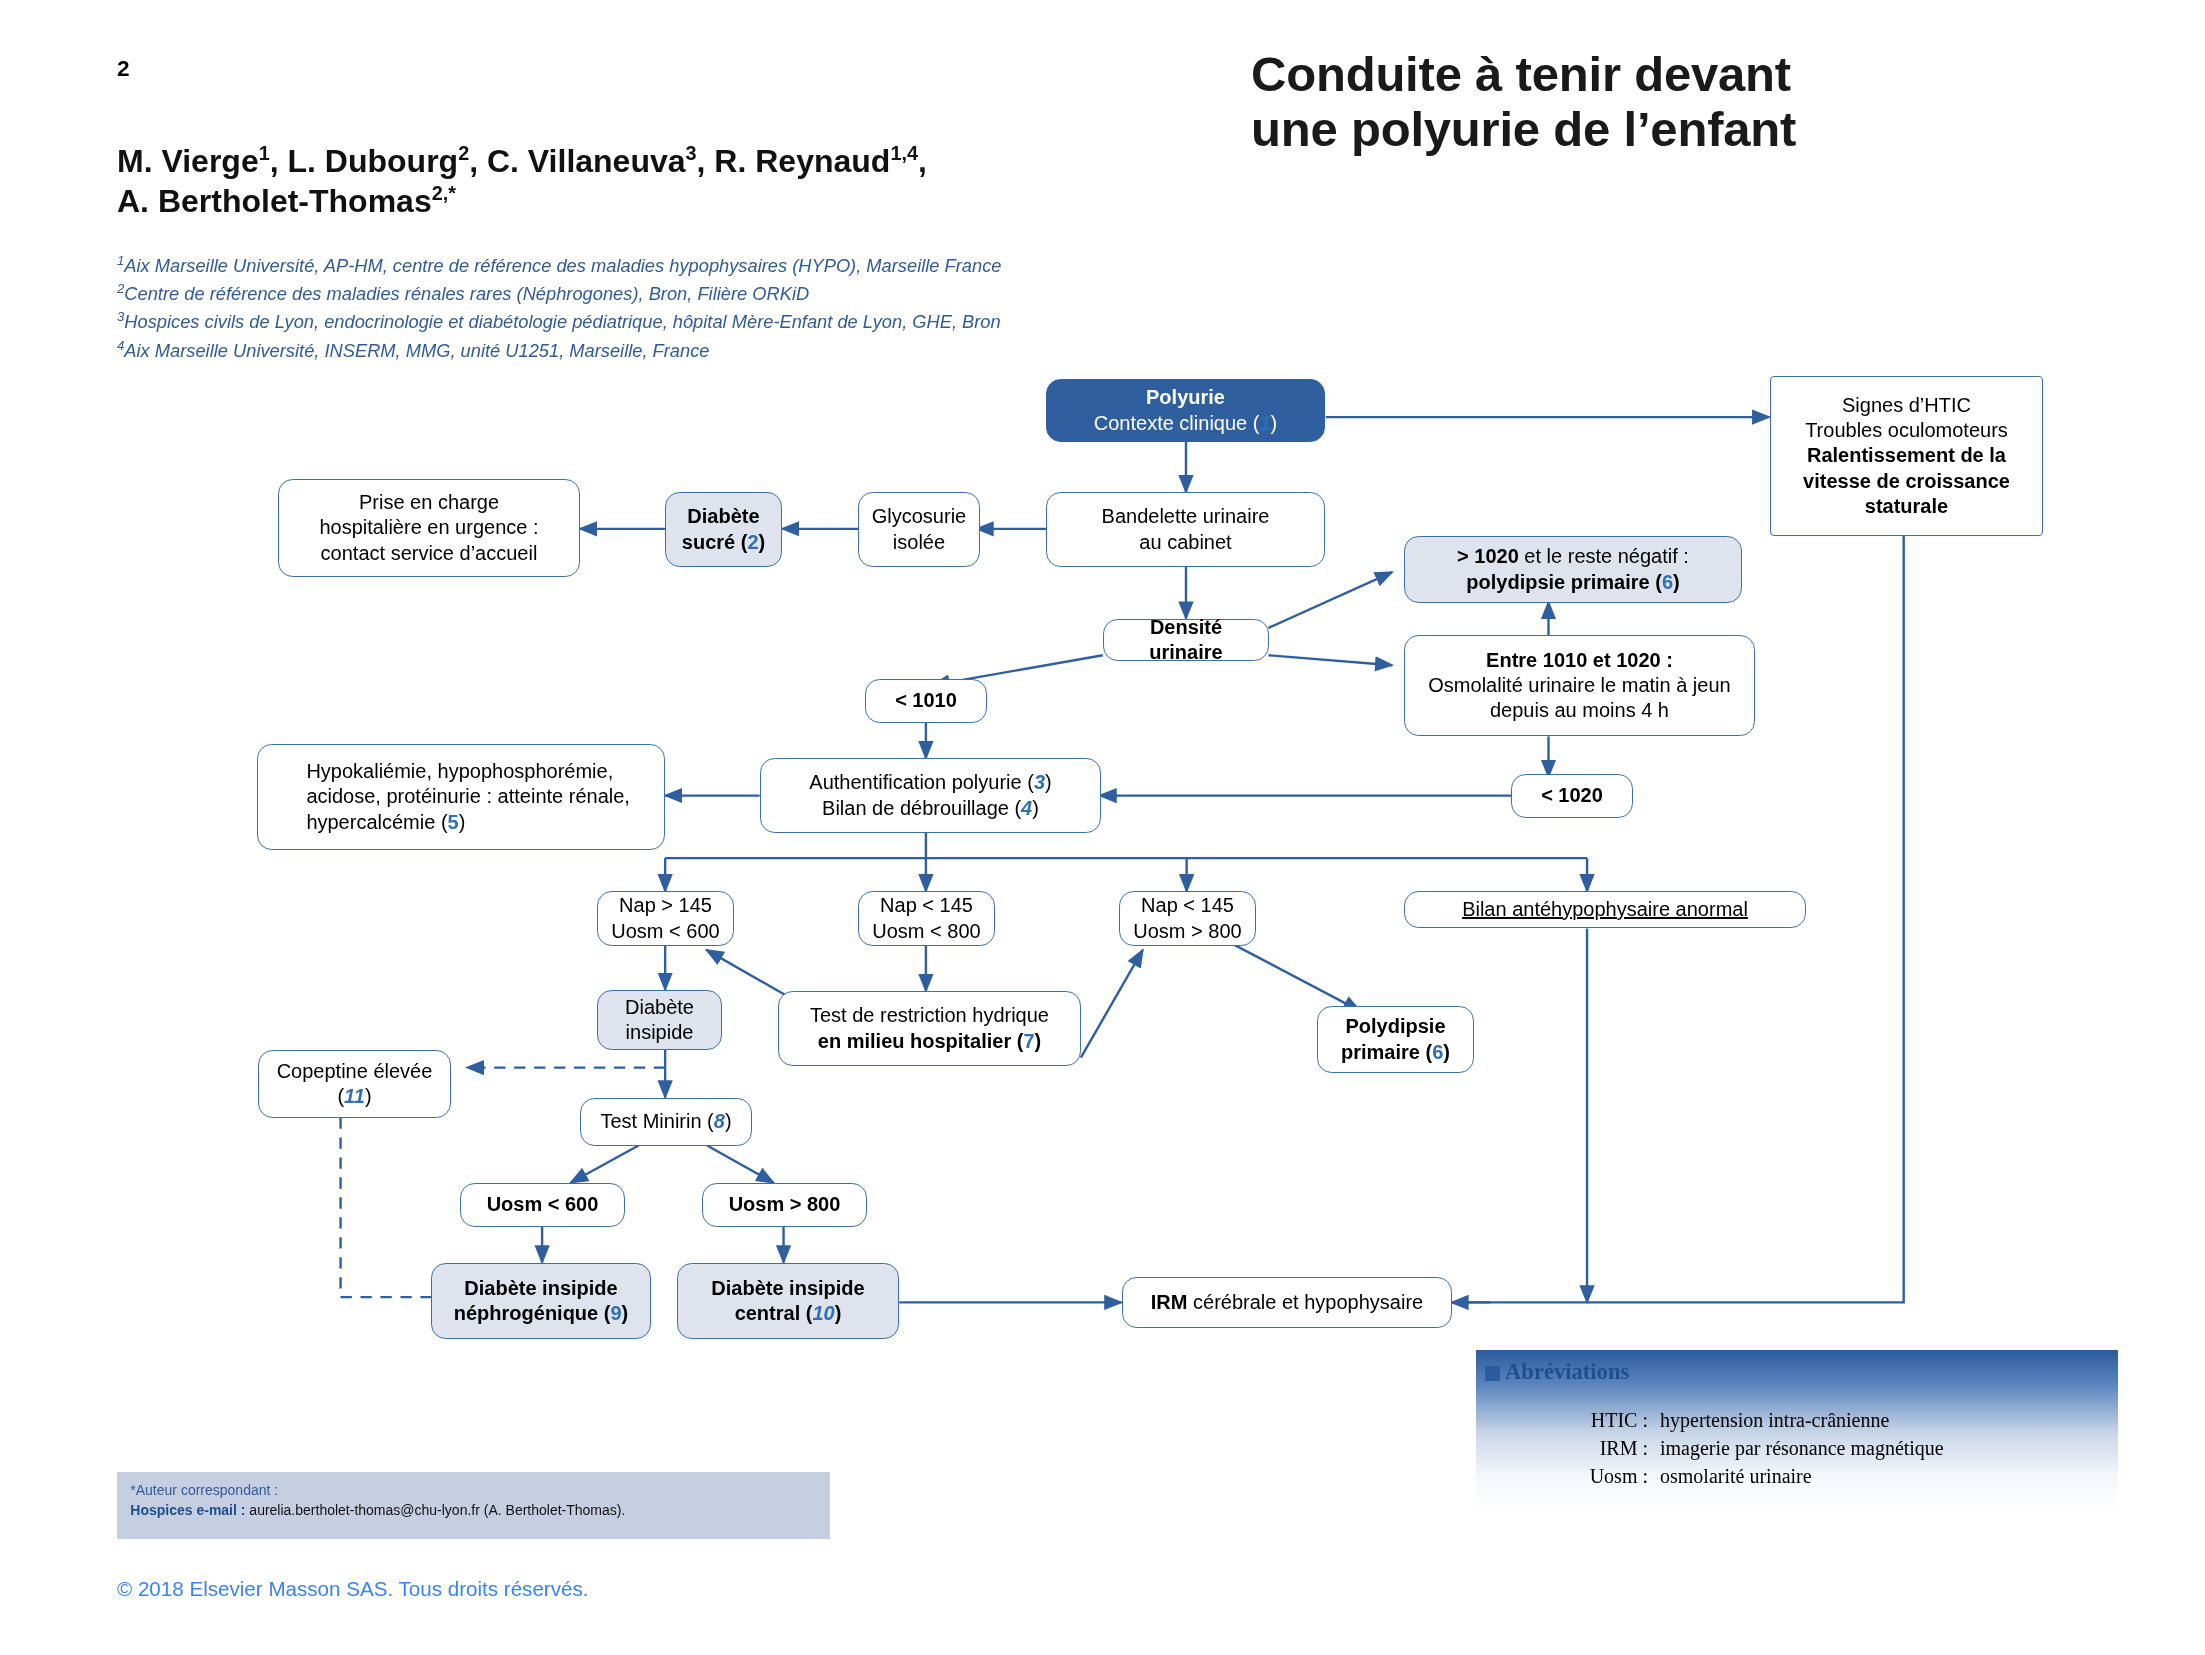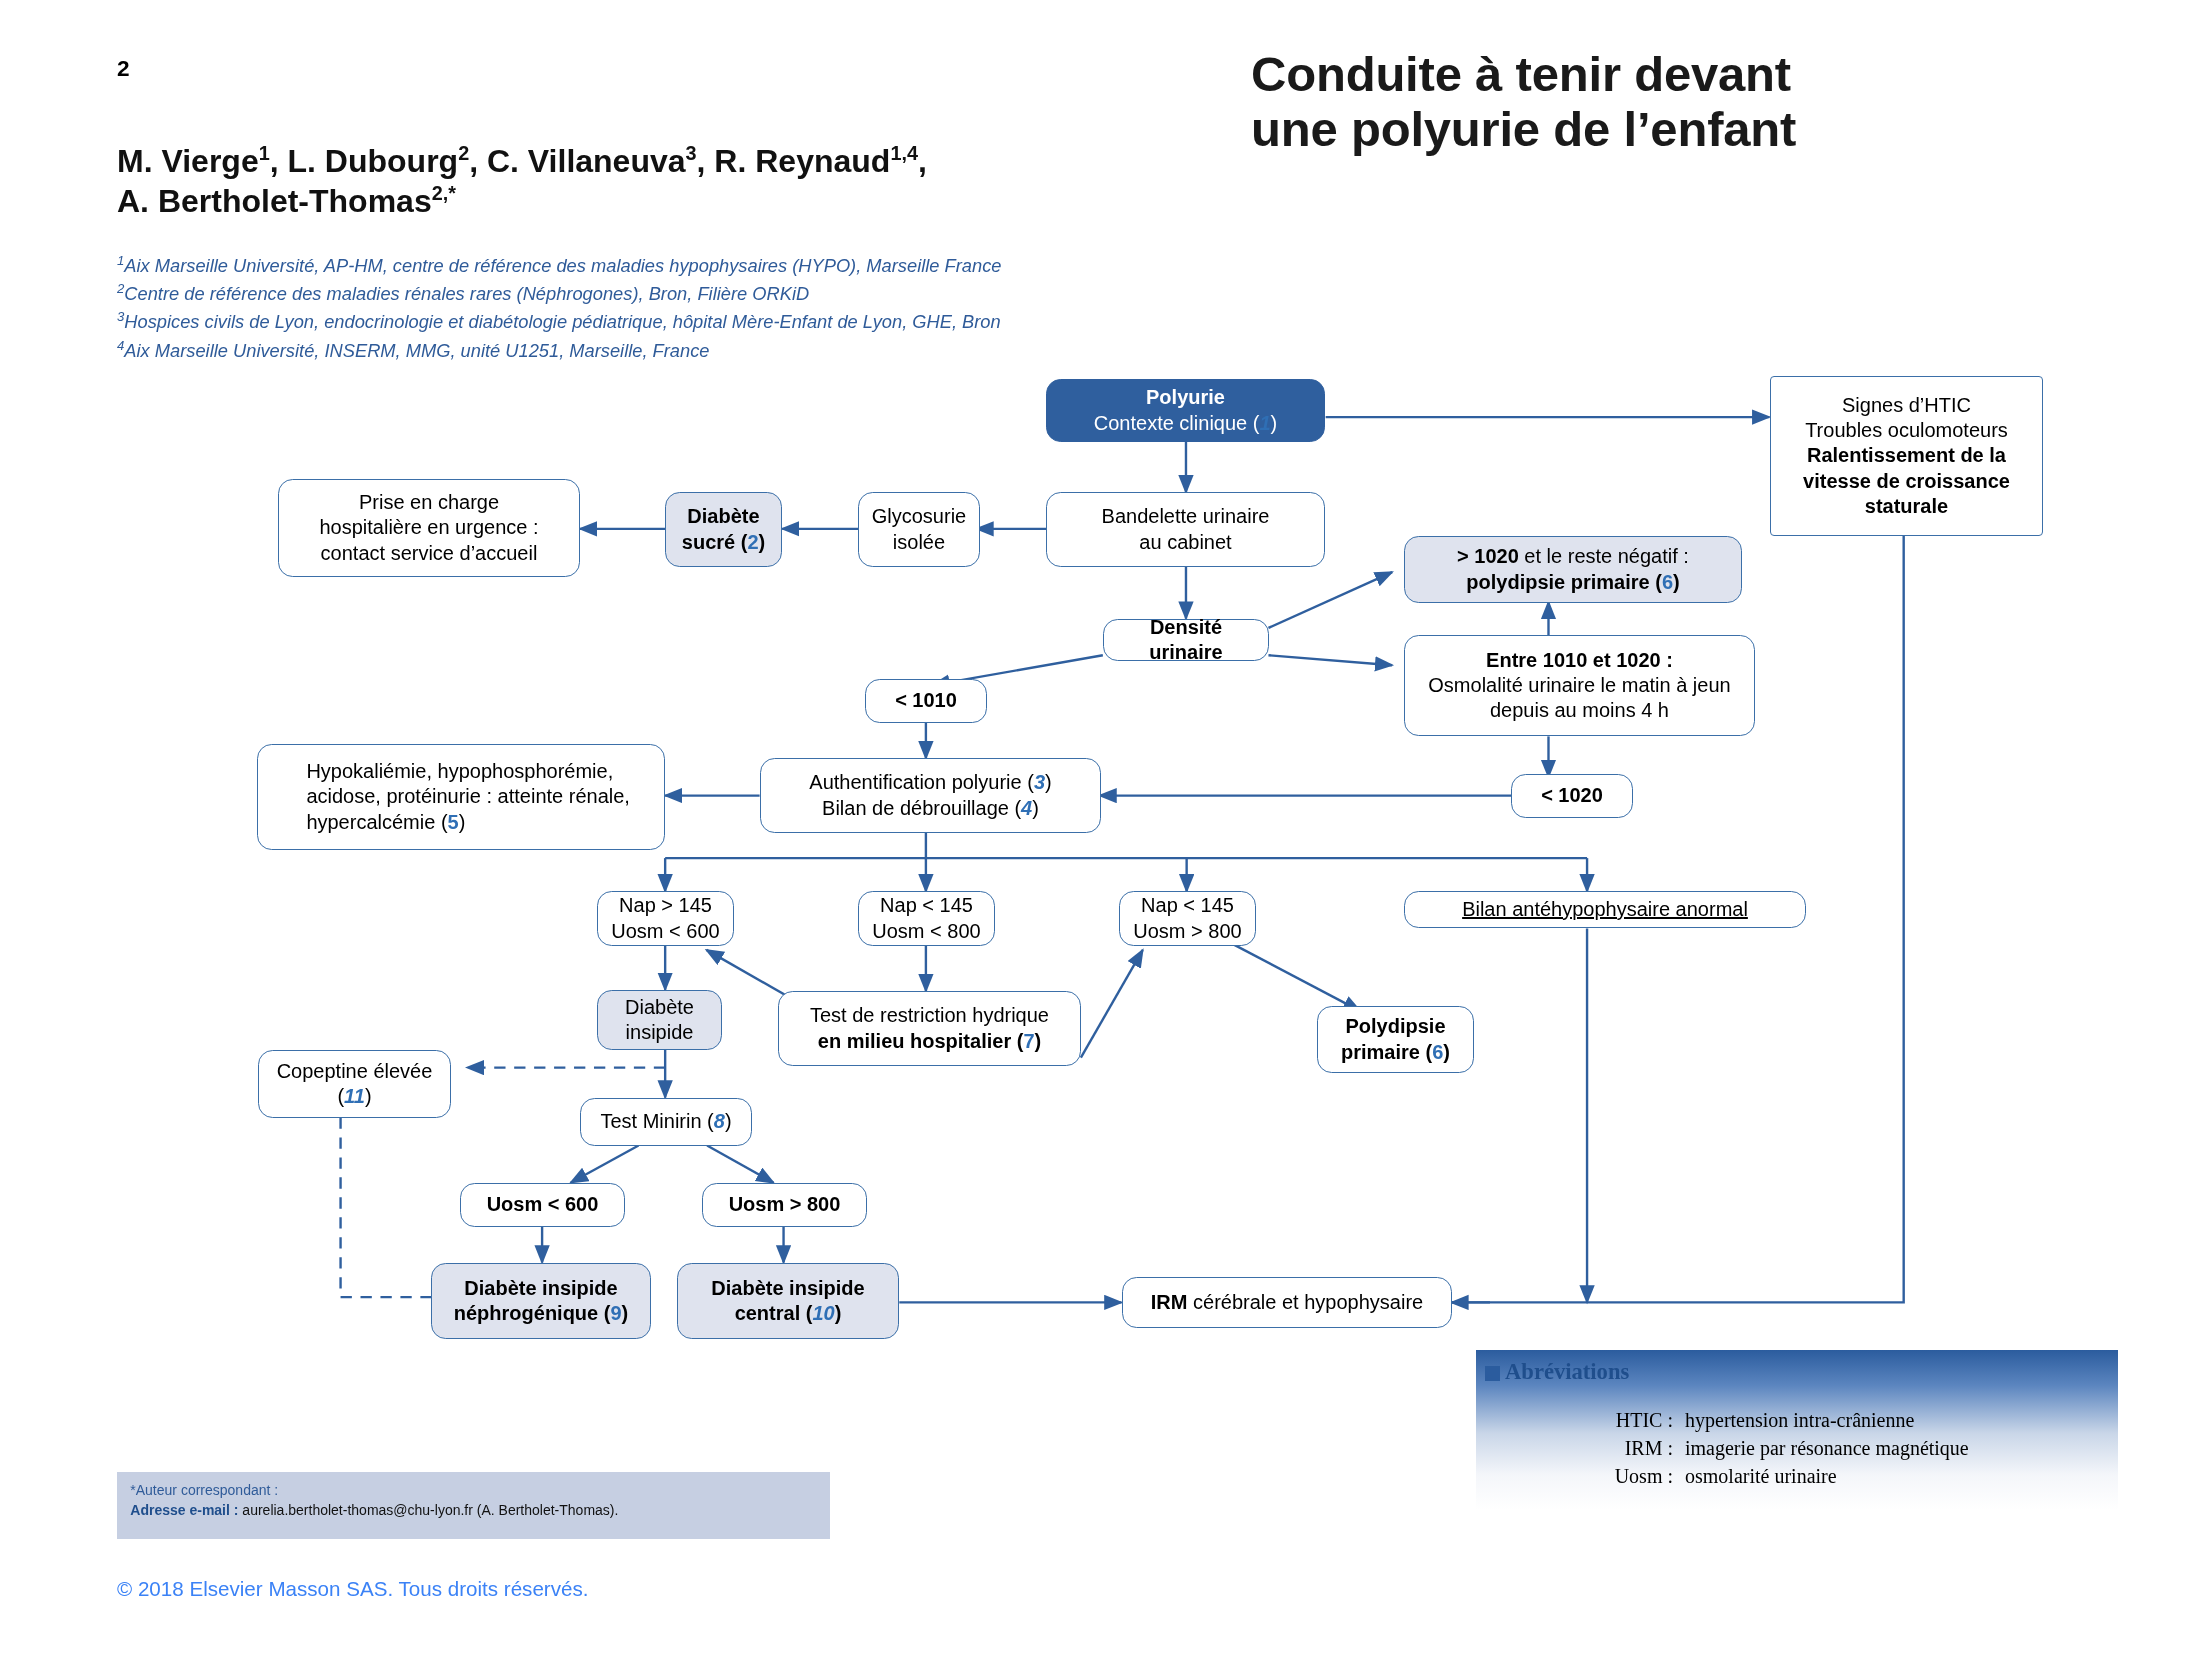--- a/index.html
+++ b/index.html
@@ -54,21 +54,21 @@
     font-family:Liberation Serif, serif;
   }
   #abbrev-title{
     position:absolute;left:29px;top:9.3px;font-size:22.6px;font-weight:bold;color:#1f4e8c;
   }
   #abbrev-bullet{
     position:absolute;left:9.3px;top:16px;width:14.6px;height:14.6px;background:#2b5c9e;
   }
   #abbrev-list{position:absolute;left:0;top:56px;width:100%;font-size:20px;line-height:1.40;}
   .abbrev-row{display:flex;}
-  .abbrev-key{width:172px;text-align:right;padding-right:12px;white-space:nowrap;padding-left:25px;}
+  .abbrev-key{width:172px;text-align:right;padding-right:12px;white-space:nowrap;}
   .abbrev-val{text-align:left;}
 
   
   #corresp-box{
     left:117px;top:1472px;width:713px;height:67px;background:#c6cfe2;
     padding:9.3px 13.3px;box-sizing:border-box;font-size:14px;line-height:1.42;
   }
   #corresp-line1{color:#2f5b99;}
   #corresp-line2{color:#111;}
   #corresp-line2 b{color:#1f4e8c;}
@@ -311,17 +311,17 @@
       </div>
       <div class="abbrev-row">
         <span class="abbrev-key">Uosm :</span>
         <span class="abbrev-val">osmolarité urinaire</span>
       </div>
     </div>
 </div>
 
 <div class="abs" id="corresp-box">
   <div id="corresp-line1">*Auteur correspondant :</div>
-  <div id="corresp-line2"><b>Adresse e-mail :</b> aurelia.bertholet-thomas@chu-lyon.fr (A. Bertholet-Thomas).</div>
+  <div id="corresp-line2"><b>Hospices e-mail :</b> aurelia.bertholet-thomas@chu-lyon.fr (A. Bertholet-Thomas).</div>
 </div>
 
 <div class="abs" id="copyright">© 2018 Elsevier Masson SAS. Tous droits réservés.</div>
 
 
 </body></html>

